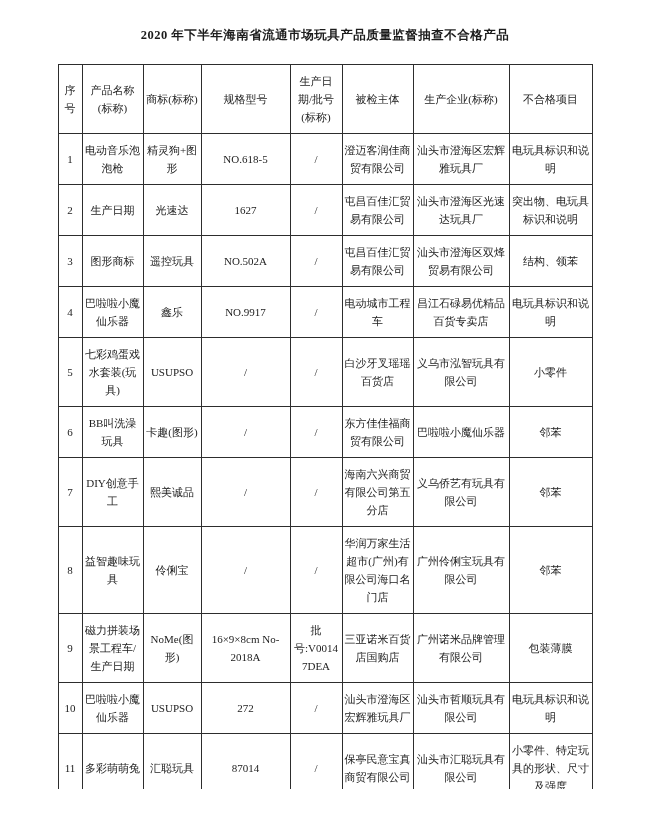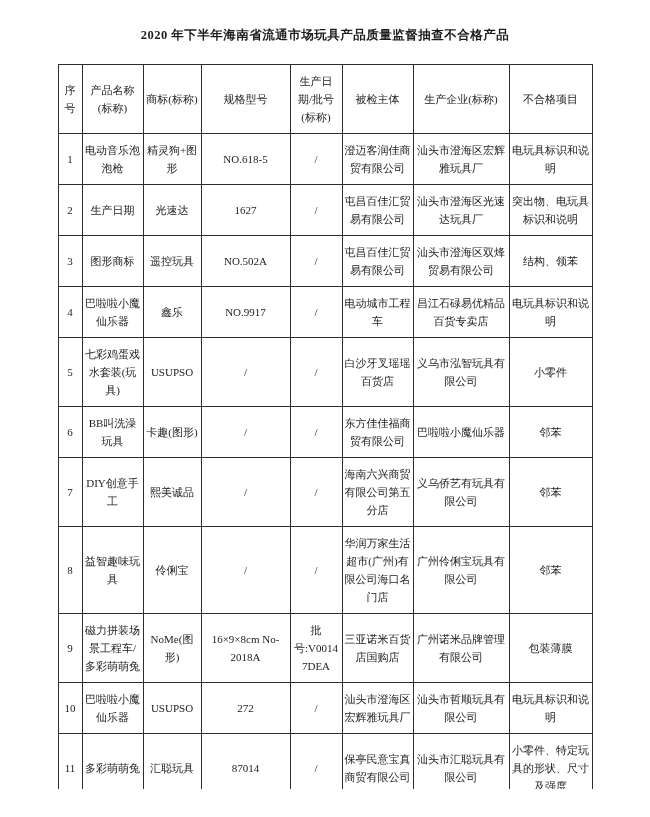--- a/index.html
+++ b/index.html
@@ -157,21 +157,21 @@
     <td>益智趣味玩具</td>
     <td>伶俐宝</td>
     <td>/</td>
     <td>/</td>
     <td>华润万家生活超市(广州)有限公司海口名门店</td>
     <td>广州伶俐宝玩具有限公司</td>
     <td>邻苯</td>
   </tr>
         <tr>
     <td>9</td>
-    <td>磁力拼装场景工程车/多彩萌萌兔</td>
+    <td>磁力拼装场景工程车/生产日期</td>
     <td>NoMe(图形)</td>
     <td>16×9×8cm No-2018A</td>
     <td>批号:V00147DEA</td>
     <td>三亚诺米百货店国购店</td>
     <td>广州诺米品牌管理有限公司</td>
     <td>包装薄膜</td>
   </tr>
         <tr>
     <td>10</td>
     <td>巴啦啦小魔仙乐器</td>

